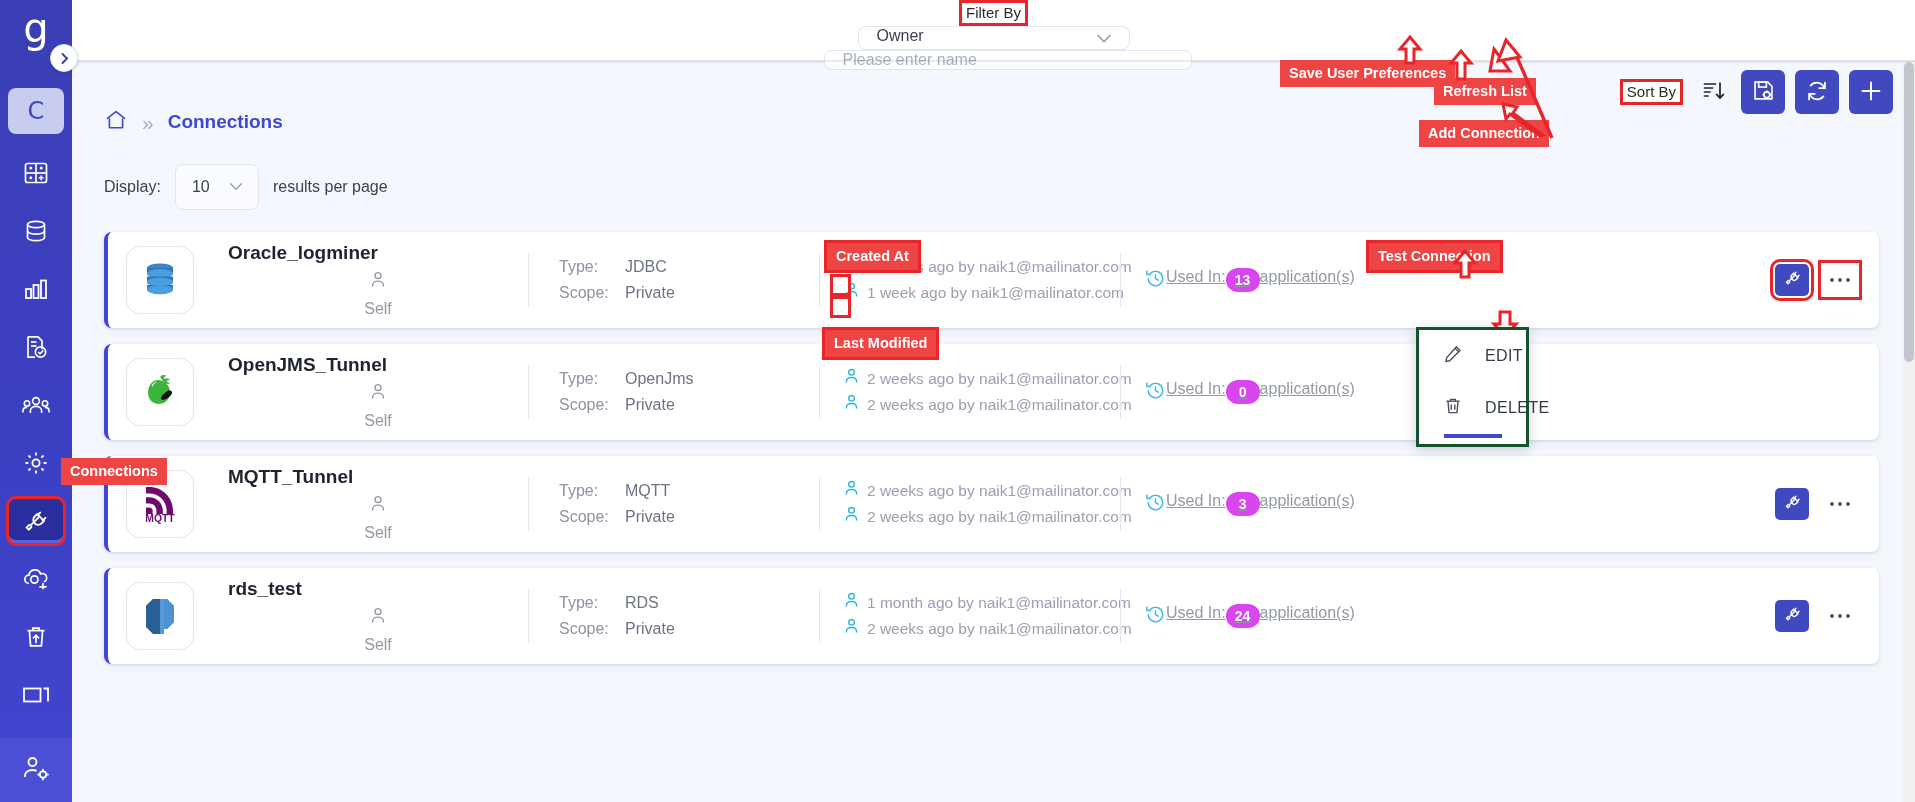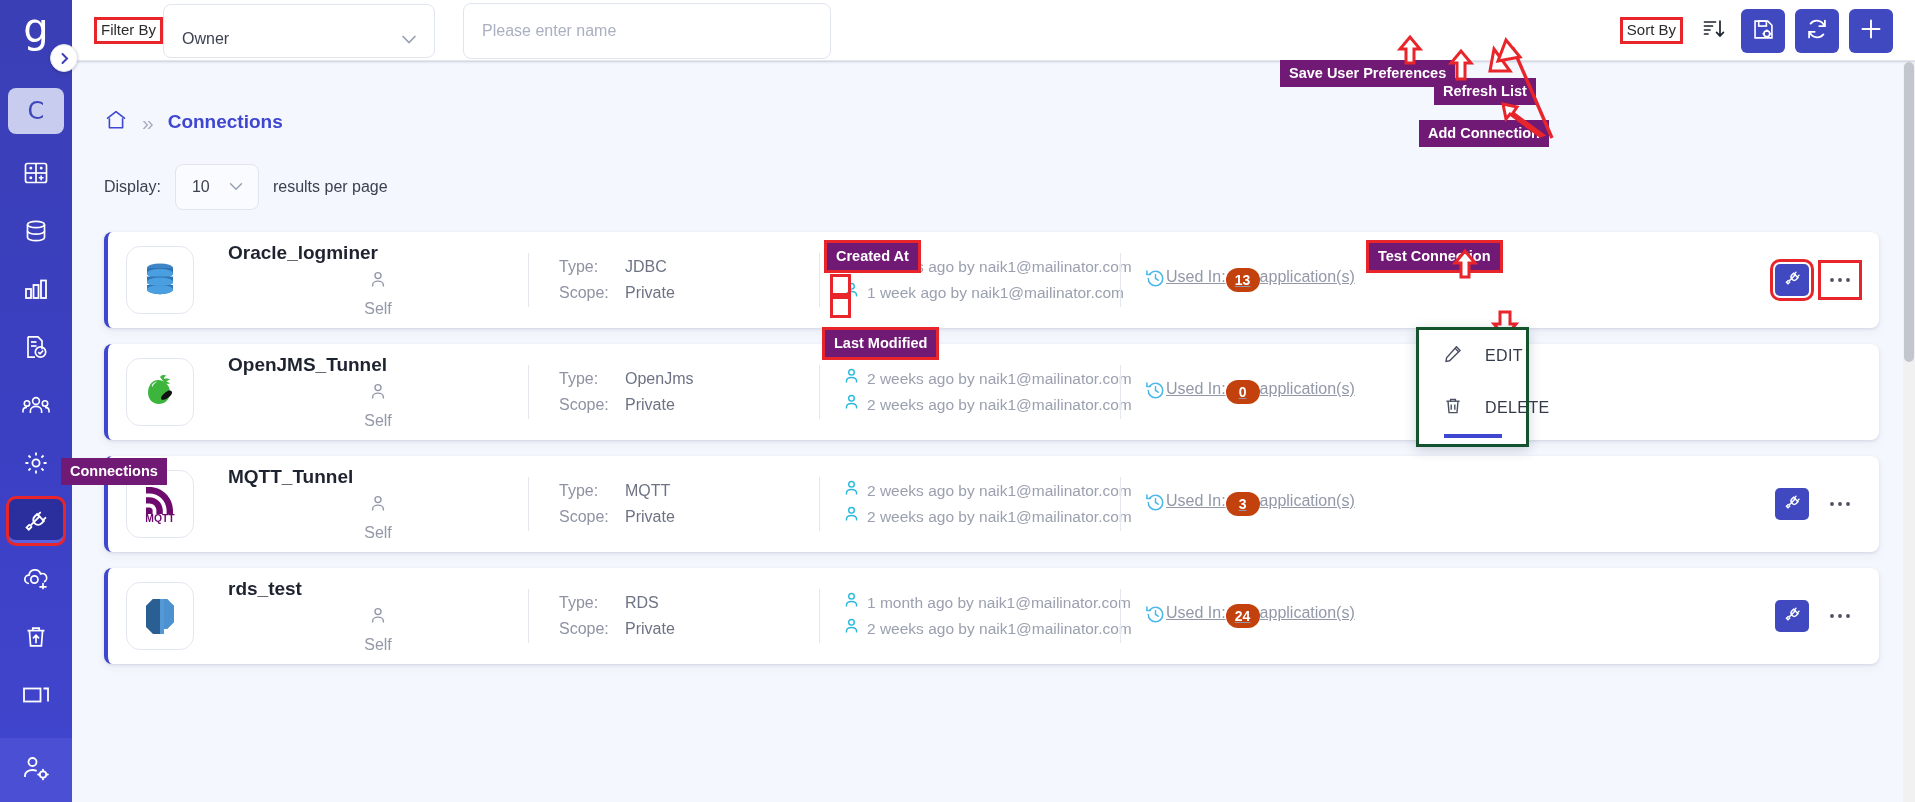--- a/index.html
+++ b/index.html
@@ -50,29 +50,30 @@
     color: #3b3fb5; font-size: 14px; z-index: 60; cursor: pointer;
     box-shadow: 0 1px 3px rgba(0,0,0,.18);
   }
 
   
   #topbar {
     position: absolute; left: 72px; top: 0; width: 1843px; height: 62px;
     background: #fff; border-bottom: 1px solid #e3e7f0;
     display: flex; align-items: center; z-index: 30;
     box-shadow: 0 1px 2px rgba(40,50,90,.06);
+    flex-direction: column;
   }
   .lbl-boxed {
     border: 3px solid #e8252a; padding: 1px 4px 2px 4px;
     font-size: 15px; color: #2b2b2b; background: #fff;
     line-height: 1.15; white-space: nowrap;
   }
   .sel {
     height: 54px; border: 1px solid #e1e5ee; border-radius: 8px; background: #fff;
-    display: flex; align-items: center; padding: 16px 14px 0 18px;
+    display: flex; padding: 0 14px 0 18px;
     font-size: 16px; color: #3c4150; cursor: pointer;
   }
   .sel .val { flex: 1; }
   .chev {
     width: 22px; height: 22px; color: #9aa1b4; flex: none;
   }
   .txtinput {
     height: 56px; border: 1px solid #e1e5ee; border-radius: 8px; background: #fff;
     display: flex; align-items: center; padding: 0 18px;
     font-size: 16px; color: #aab0bf;
@@ -142,40 +143,40 @@
   .card .metarow .k { width: 66px; flex: none; }
   .card .metarow .v { color: #6d7384; }
   .card .userscol { width: 300px; padding-left: 24px; flex: none; }
   .card .userrow {
     display: flex; align-items: center; gap: 8px;
     font-size: 15.5px; color: #9aa0af; line-height: 26px; white-space: nowrap;
   }
   .card .usedcol { padding-left: 24px; display: flex; 
     font-size: 16px; color: #9298a8; text-decoration: underline; }
   .badge {
-    min-width: 34px; height: 24px; border-radius: 12px; background: #c2410c;
+    min-width: 34px; height: 24px; border-radius: 12px; background: #d946ef;
     color: #fff; font-size: 14px; font-weight: bold;
     display: inline-flex; align-items: center; justify-content: center; padding: 0 9px;
   }
   .card .actions { margin-left: auto; display: flex; align-items: center; gap: 14px;
     padding-right: 22px; }
   .testbtn {
     width: 34px; height: 32px; border-radius: 5px; background: #4149c0; border: none;
     display: flex; align-items: center; justify-content: center; color: #fff; cursor: pointer;
   }
   .dotsbtn {
     width: 34px; height: 30px; display: flex; align-items: center; justify-content: center;
     color: #4a5060; font-size: 22px; letter-spacing: 2px; cursor: pointer;
     background: none; border: none; line-height: 0;
   }
   .redbox-outline { outline: 3px solid #e8252a; outline-offset: 2px; }
 
   
   .tooltip {
-    position: absolute; background: #701a75; color: #fff;
+    position: absolute; background: #ef4444; color: #fff;
     font-size: 14.5px; font-weight: bold; padding: 5px 9px 6px 9px;
     white-space: nowrap; z-index: 70; font-family: "Liberation Sans", sans-serif;
   }
   .tooltip.boxed { border: 3px solid #e8252a; }
   .tooltip.plain { border: none; }
 
   #ctxmenu {
     position: absolute; background: #fff; z-index: 75;
     border: 3px solid #14532d;
     box-shadow: 0 3px 12px rgba(30,40,80,.2);

